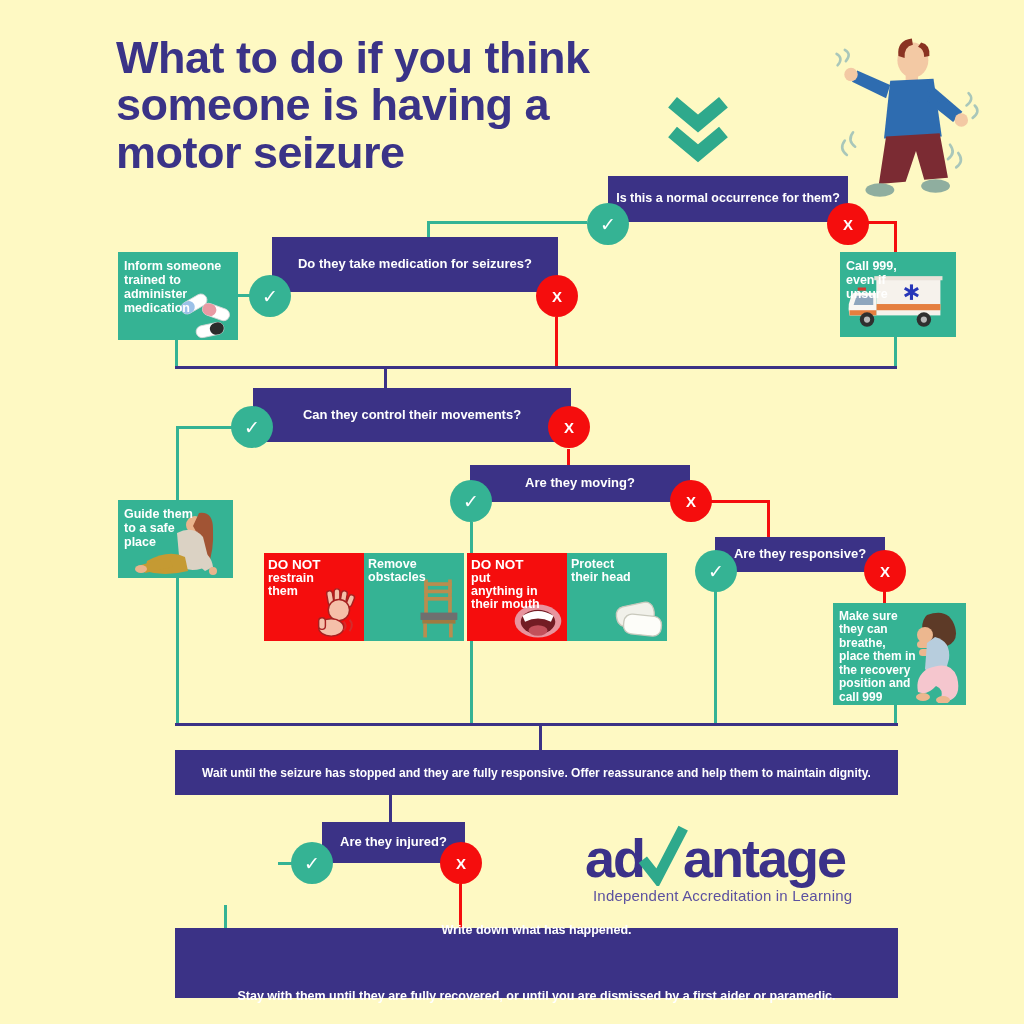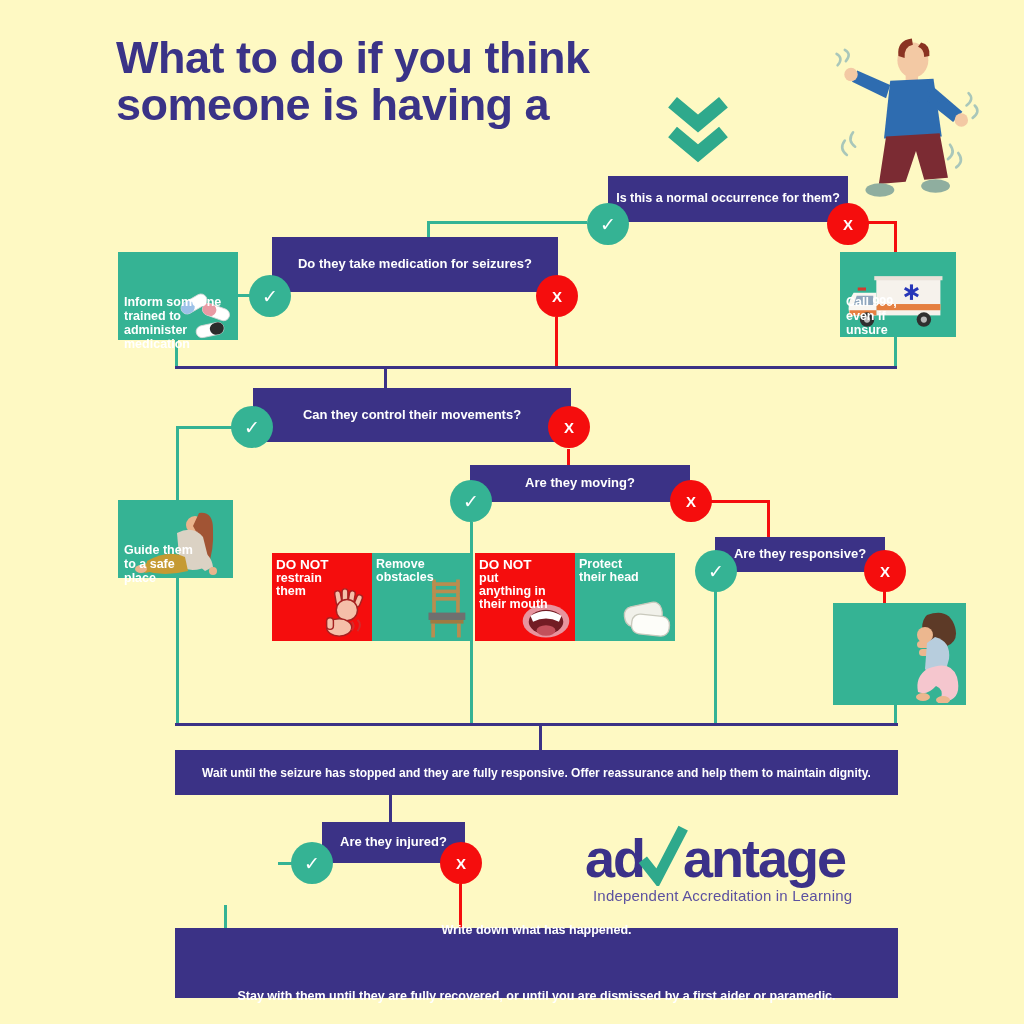--- a/index.html
+++ b/index.html
@@ -14,21 +14,21 @@
   .t{background:#35b394;} .r{background:#f50d0d;} .p{background:#3b3286;}
   .node{position:absolute;z-index:2;background:#3b3286;color:#fff;font-weight:bold;
         display:flex;align-items:center;justify-content:center;text-align:center;
         font-size:13px;line-height:1.1;padding:0 6px;box-sizing:border-box;}
   .mark{position:absolute;z-index:5;width:42px;height:42px;border-radius:50%;
         display:flex;align-items:center;justify-content:center;color:#fff;}
   .mark.yes{background:#35b394;font-size:19px;}
   .mark.no{background:#f50d0d;font-size:15px;font-weight:bold;}
   .info{position:absolute;z-index:2;background:#35b394;color:#fff;font-weight:bold;
         font-size:12.5px;line-height:1.12;box-sizing:border-box;padding:7px 6px;}
-  .info .txt{position:relative;z-index:2;margin-top:36px;}
+  .info .txt{position:relative;z-index:2;}
   .info svg{position:absolute;z-index:1;}
   
   .q1{left:608px;top:176px;width:240px;height:46px;font-size:12.5px;}
   .q2{left:272px;top:237px;width:286px;height:55px;}
   .q3{left:253px;top:388px;width:318px;height:54px;}
   .q4{left:470px;top:465px;width:220px;height:37px;}
   .q5{left:715px;top:537px;width:170px;height:35px;}
   .q6{left:322px;top:822px;width:143px;height:41px;}
   .m-q1y{left:587px;top:203px;} .m-q1n{left:827px;top:203px;}
   .m-q2y{left:249px;top:275px;} .m-q2n{left:536px;top:275px;}
@@ -37,21 +37,21 @@
   .m-q5y{left:695px;top:550px;} .m-q5n{left:864px;top:550px;}
   .m-q6y{left:291px;top:842px;} .m-q6n{left:440px;top:842px;}
   
   .b-inform{left:118px;top:252px;width:120px;height:88px;}
   .b-call{left:840px;top:252px;width:116px;height:85px;}
   .b-guide{left:118px;top:500px;width:115px;height:78px;}
   .b-recovery{left:833px;top:603px;width:133px;height:102px;font-size:12px;}
   .b-seek{left:178px;top:818px;width:100px;height:87px;}
   .b-call .txt{width:72px;} .b-guide .txt{width:72px;} .b-recovery .txt{width:80px;} .b-seek .txt{width:62px;}
   
-  .actions{position:absolute;left:272px;top:553px;height:88px;display:flex;z-index:2;}
+  .actions{position:absolute;left:264px;top:553px;height:88px;display:flex;z-index:2;}
   .abox{position:relative;width:100px;height:88px;box-sizing:border-box;padding:5px 4px;
         color:#fff;font-weight:bold;line-height:1.05;}
   .abox.dont{background:#f50d0d;} .abox.do{background:#35b394;}
   .agap{width:3px;height:88px;}
   .ahead{font-size:13.5px;display:block;} .arest{font-size:12.5px;display:block;max-width:70px;}
   .abox svg{position:absolute;z-index:1;}
   .abox .atxt{position:relative;z-index:2;}
   
   .bar{position:absolute;left:175px;width:723px;background:#3b3286;color:#fff;z-index:2;
        display:flex;flex-direction:column;align-items:center;justify-content:center;
@@ -68,20 +68,21 @@
   .tagline{font-size:15px;font-weight:normal;color:#5c51a0;margin:2px 0 0 8px;letter-spacing:0.2px;}
 </style>
 </head>
 <body>
 
 <div class="canvas">
 
   <h1 class="title">
     <span>What to do if you think</span>
     <span>someone is having a</span>
+    <span>motor seizure</span>
   </h1>
 
   <div class="chev">
     <svg width="64" height="70" viewBox="0 0 60 66">
       <path d="M6 5 L30 25 L54 5" fill="none" stroke="#2fa98c" stroke-width="13"></path>
       <path d="M6 33 L30 53 L54 33" fill="none" stroke="#2fa98c" stroke-width="13"></path>
     </svg>
   </div>
 
   <div class="person">
@@ -246,20 +247,21 @@
       <path d="M44 22 q16 -8 26 4 l7 28 q-16 9 -30 2 z" fill="#dbd2c4"></path>
       <path d="M66 40 q12 2 14 16 l-8 4 q-8 -6 -10 -14 z" fill="#dbd2c4"></path>
       <circle cx="80" cy="60" r="4" fill="#eab48c"></circle>
       <path d="M14 50 q22 -12 38 -4 l3 14 q-24 6 -43 0 z" fill="#c59a33"></path>
       <polygon points="8,54 36,46 40,56 12,62" fill="#c59a33"></polygon>
       <ellipse cx="8" cy="58" rx="6" ry="4" fill="#eab48c"></ellipse>
     </svg>
   </div>
 
   <div class="info b-recovery">
+    <div class="txt">Make sure they can breathe, place them in the recovery position and call 999</div>
     <svg style="right:1px;top:6px;" width="56" height="94" viewBox="0 0 56 94">
       <path d="M18 6 q22 -8 28 12 q4 14 -8 19 q-18 3 -24 -9 q-3 -16 4 -22" fill="#5d3a27"></path>
       <circle cx="16" cy="26" r="8" fill="#ecb78f"></circle>
       <rect x="8" y="32" width="20" height="7" rx="3.5" fill="#ecb78f"></rect>
       <rect x="10" y="40" width="20" height="7" rx="3.5" fill="#ecb78f"></rect>
       <path d="M26 28 q16 4 14 22 l-4 14 q-14 5 -20 -4 l2 -26 z" fill="#b7cddd"></path>
       <path d="M18 60 q24 -10 30 8 q5 20 -9 24 l-7 -2 q3 -10 -5 -13 q-9 10 -18 6 q-3 -15 9 -23" fill="#f5c6ce"></path>
       <ellipse cx="14" cy="88" rx="7" ry="4" fill="#ecb78f"></ellipse>
       <ellipse cx="34" cy="91" rx="7" ry="4" fill="#ecb78f"></ellipse>
     </svg>

